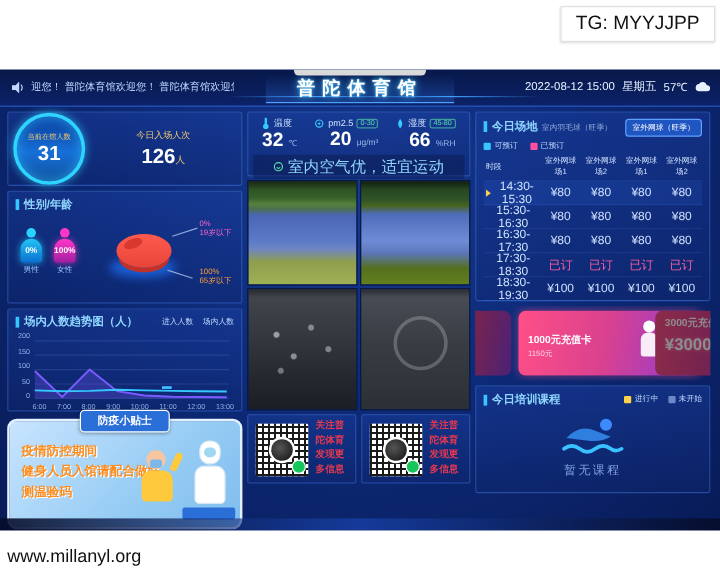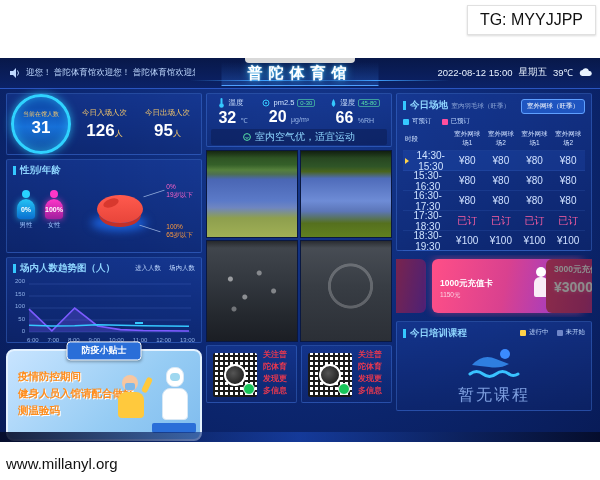--- a/index.html
+++ b/index.html
@@ -69,26 +69,26 @@
   .illu-person .p-body{width:26px;height:26px;border-radius:8px 8px 4px 4px;background:#ffc93d;margin:1px auto 0;}
   .illu-person .p-arm{position:absolute;right:-2px;top:2px;width:6px;height:16px;border-radius:3px;background:#ffc93d;transform:rotate(25deg);}
   .illu-medic{position:absolute;right:10px;top:16px;width:30px;height:64px;}
   .illu-medic .m-head{width:16px;height:18px;border-radius:8px;background:#fff;margin:0 auto;position:relative;border:1px solid #d8e8f5;}
   .illu-medic .m-face{position:absolute;left:3px;top:5px;width:10px;height:8px;border-radius:4px;background:#9fd8f0;}
   .illu-medic .m-body{width:24px;height:30px;border-radius:8px 8px 4px 4px;background:#fff;border:1px solid #d8e8f5;margin:1px auto 0;}
   .illu-desk{position:absolute;right:4px;bottom:6px;width:44px;height:10px;border-radius:2px;background:#2a6ed8;}
   
   .env-panel{height:54px;padding:4px 4px 2px;}
   .env-row{display:flex;justify-content:space-around;}
-  .env-item{text-align:center;}
+  .env-item{text-align:right;}
   .env-top{display:flex;align-items:center;gap:3px;font-size:7.5px;color:#cfe3ff;}
   .env-range{font-size:6px;color:#57e0a8;border:1px solid rgba(87,224,168,.6);border-radius:2px;padding:0 2px;}
   .env-val{font-size:16px;font-weight:bold;color:#fff;margin-top:1px;}
   .env-unit{font-size:7px;color:#9ab8e8;font-weight:normal;}
-  .env-status{display:flex;align-items:center;justify-content:center;gap:4px;font-size:10px;color:#8fd6ff;margin-top:2px;background:rgba(10,25,80,.5);border-radius:2px;padding:1px 0;}
+  .env-status{display:flex;align-items:center;justify-content:center;gap:4px;font-size:13px;color:#8fd6ff;margin-top:2px;background:rgba(10,25,80,.5);border-radius:2px;padding:1px 0;}
   .cam-grid{display:grid;grid-template-columns:1fr 1fr;grid-template-rows:88px 102px;gap:2px;margin-top:3px;}
   .cam{position:relative;border:1px solid #0a1840;overflow:hidden;}
   .cam-1{background:linear-gradient(180deg,#28481f 0%,#356029 16%,#55803c 22%,#4d6f52 27%,#4a66b4 33%,#5b7ac8 58%,#6f86c0 66%,#8e9f4e 78%,#a0b055 100%);}
   .cam-2{background:linear-gradient(180deg,#203a1c 0%,#2f5527 18%,#49641f 24%,#4f6cba 32%,#6e8cd6 58%,#5c76b8 70%,#55701e 84%,#61801f 100%);}
   .cam-3{background:linear-gradient(180deg,#43484f 0%,#33383f 40%,#24282e 75%,#1b1e24 100%);}
   .cam-3::after{content:"";position:absolute;left:10%;top:20%;width:80%;height:60%;
     background:radial-gradient(circle at 20% 30%,rgba(255,255,255,.5) 0 2px,transparent 3px),radial-gradient(circle at 60% 20%,rgba(255,255,255,.4) 0 2px,transparent 3px),radial-gradient(circle at 40% 60%,rgba(255,255,255,.45) 0 2px,transparent 3px),radial-gradient(circle at 80% 50%,rgba(255,255,255,.4) 0 2px,transparent 3px),radial-gradient(circle at 25% 80%,rgba(255,255,255,.35) 0 2px,transparent 3px);}
   .cam-4{background:linear-gradient(180deg,#4a4f57 0%,#383d44 45%,#2b2f36 100%);}
   .cam-4::after{content:"";position:absolute;inset:0;background:radial-gradient(circle at 55% 45%,transparent 26%,rgba(255,255,255,.22) 27% 30%,transparent 31%);}
   .cam-bar{position:absolute;left:0;top:0;width:100%;height:7px;background:linear-gradient(180deg,rgba(0,0,0,.45),transparent);}
@@ -124,21 +124,21 @@
   .card .csub{font-size:6.5px;color:rgba(255,255,255,.75);margin-top:1px;}
   .card .cprice{font-size:14px;font-weight:bold;color:#fff;text-shadow:0 0 4px #ff7fb0;margin-top:3px;}
   .card-illu{position:absolute;right:6px;top:8px;width:44px;height:40px;}
   .ci-card{position:absolute;width:12px;height:26px;border-radius:3px;background:rgba(255,255,255,.85);}
   .ci-c1{right:0;top:8px;} .ci-c2{right:16px;top:10px;background:rgba(255,255,255,.65);}
   .ci-person-head{position:absolute;left:2px;top:0;width:10px;height:10px;border-radius:50%;background:#fff;}
   .ci-person-body{position:absolute;left:0;top:10px;width:14px;height:20px;border-radius:6px 6px 2px 2px;background:rgba(255,255,255,.9);}
   .courses-panel{height:90px;margin-top:4px;padding:5px 6px;position:relative;}
   .course-legend{position:absolute;right:6px;top:6px;display:flex;gap:8px;font-size:6.5px;color:#bfd8ff;}
   .course-empty{display:flex;flex-direction:column;align-items:center;justify-content:center;margin-top:6px;}
-  .course-empty .empty-text{font-size:16px;color:#7fa0e0;margin-top:5px;letter-spacing:2px;}
+  .course-empty .empty-text{font-size:10px;color:#7fa0e0;margin-top:5px;letter-spacing:2px;}
   .footer-glow{position:absolute;left:0;bottom:0;width:600px;height:10px;background:linear-gradient(90deg,rgba(5,12,40,.9),rgba(30,80,200,.5) 50%,rgba(5,12,40,.9));}
   svg{display:block;}
 </style>
 </head>
 <body>
 
 <div class="tg-box">TG: MYYJJPP</div>
 
 <div class="dash">
   <div class="top-notch"></div>
@@ -152,44 +152,40 @@
           </svg>
       </span>
       <span class="marquee">迎您！ 普陀体育馆欢迎您！ 普陀体育馆欢迎您！</span>
     </div>
     <div class="hline l"></div>
     <div class="hdr-title">普陀体育馆</div>
     <div class="hline r"></div>
     <div class="hdr-right">
       <span>2022-08-12 15:00</span>
       <span>星期五</span>
-      <span>39℃</span>
+      <span>57℃</span>
       <span>
         <svg width="13" height="9" viewBox="0 0 13 9">
             <path d="M3 8 a3 3 0 0 1 .5-5.9 A3.5 3.5 0 0 1 10 3 a2.5 2.5 0 0 1 .5 5z" fill="#e8f2ff"></path>
           </svg>
       </span>
     </div>
   </div>
 
   <div class="content">
 
     <div>
       <div class="stats-row panel">
         <div class="gauge">
           <span class="glabel">当前在馆人数</span>
           <span class="gvalue">31</span>
         </div>
         <div class="stat">
           <div class="slabel">今日入场人次</div>
           <div class="svalue"><span>126</span><span class="sunit">人</span></div>
-        </div>
-        <div class="stat">
-          <div class="slabel">今日出场人次</div>
-          <div class="svalue"><span>95</span><span class="sunit">人</span></div>
         </div>
       </div>
 
       <div class="gender-panel panel">
         <div class="sec-title">性别/年龄</div>
         <div class="gender-body">
           <div class="figures">
             <div class="fig male">
               <div class="head"></div>
               <div class="torso">0%</div>

